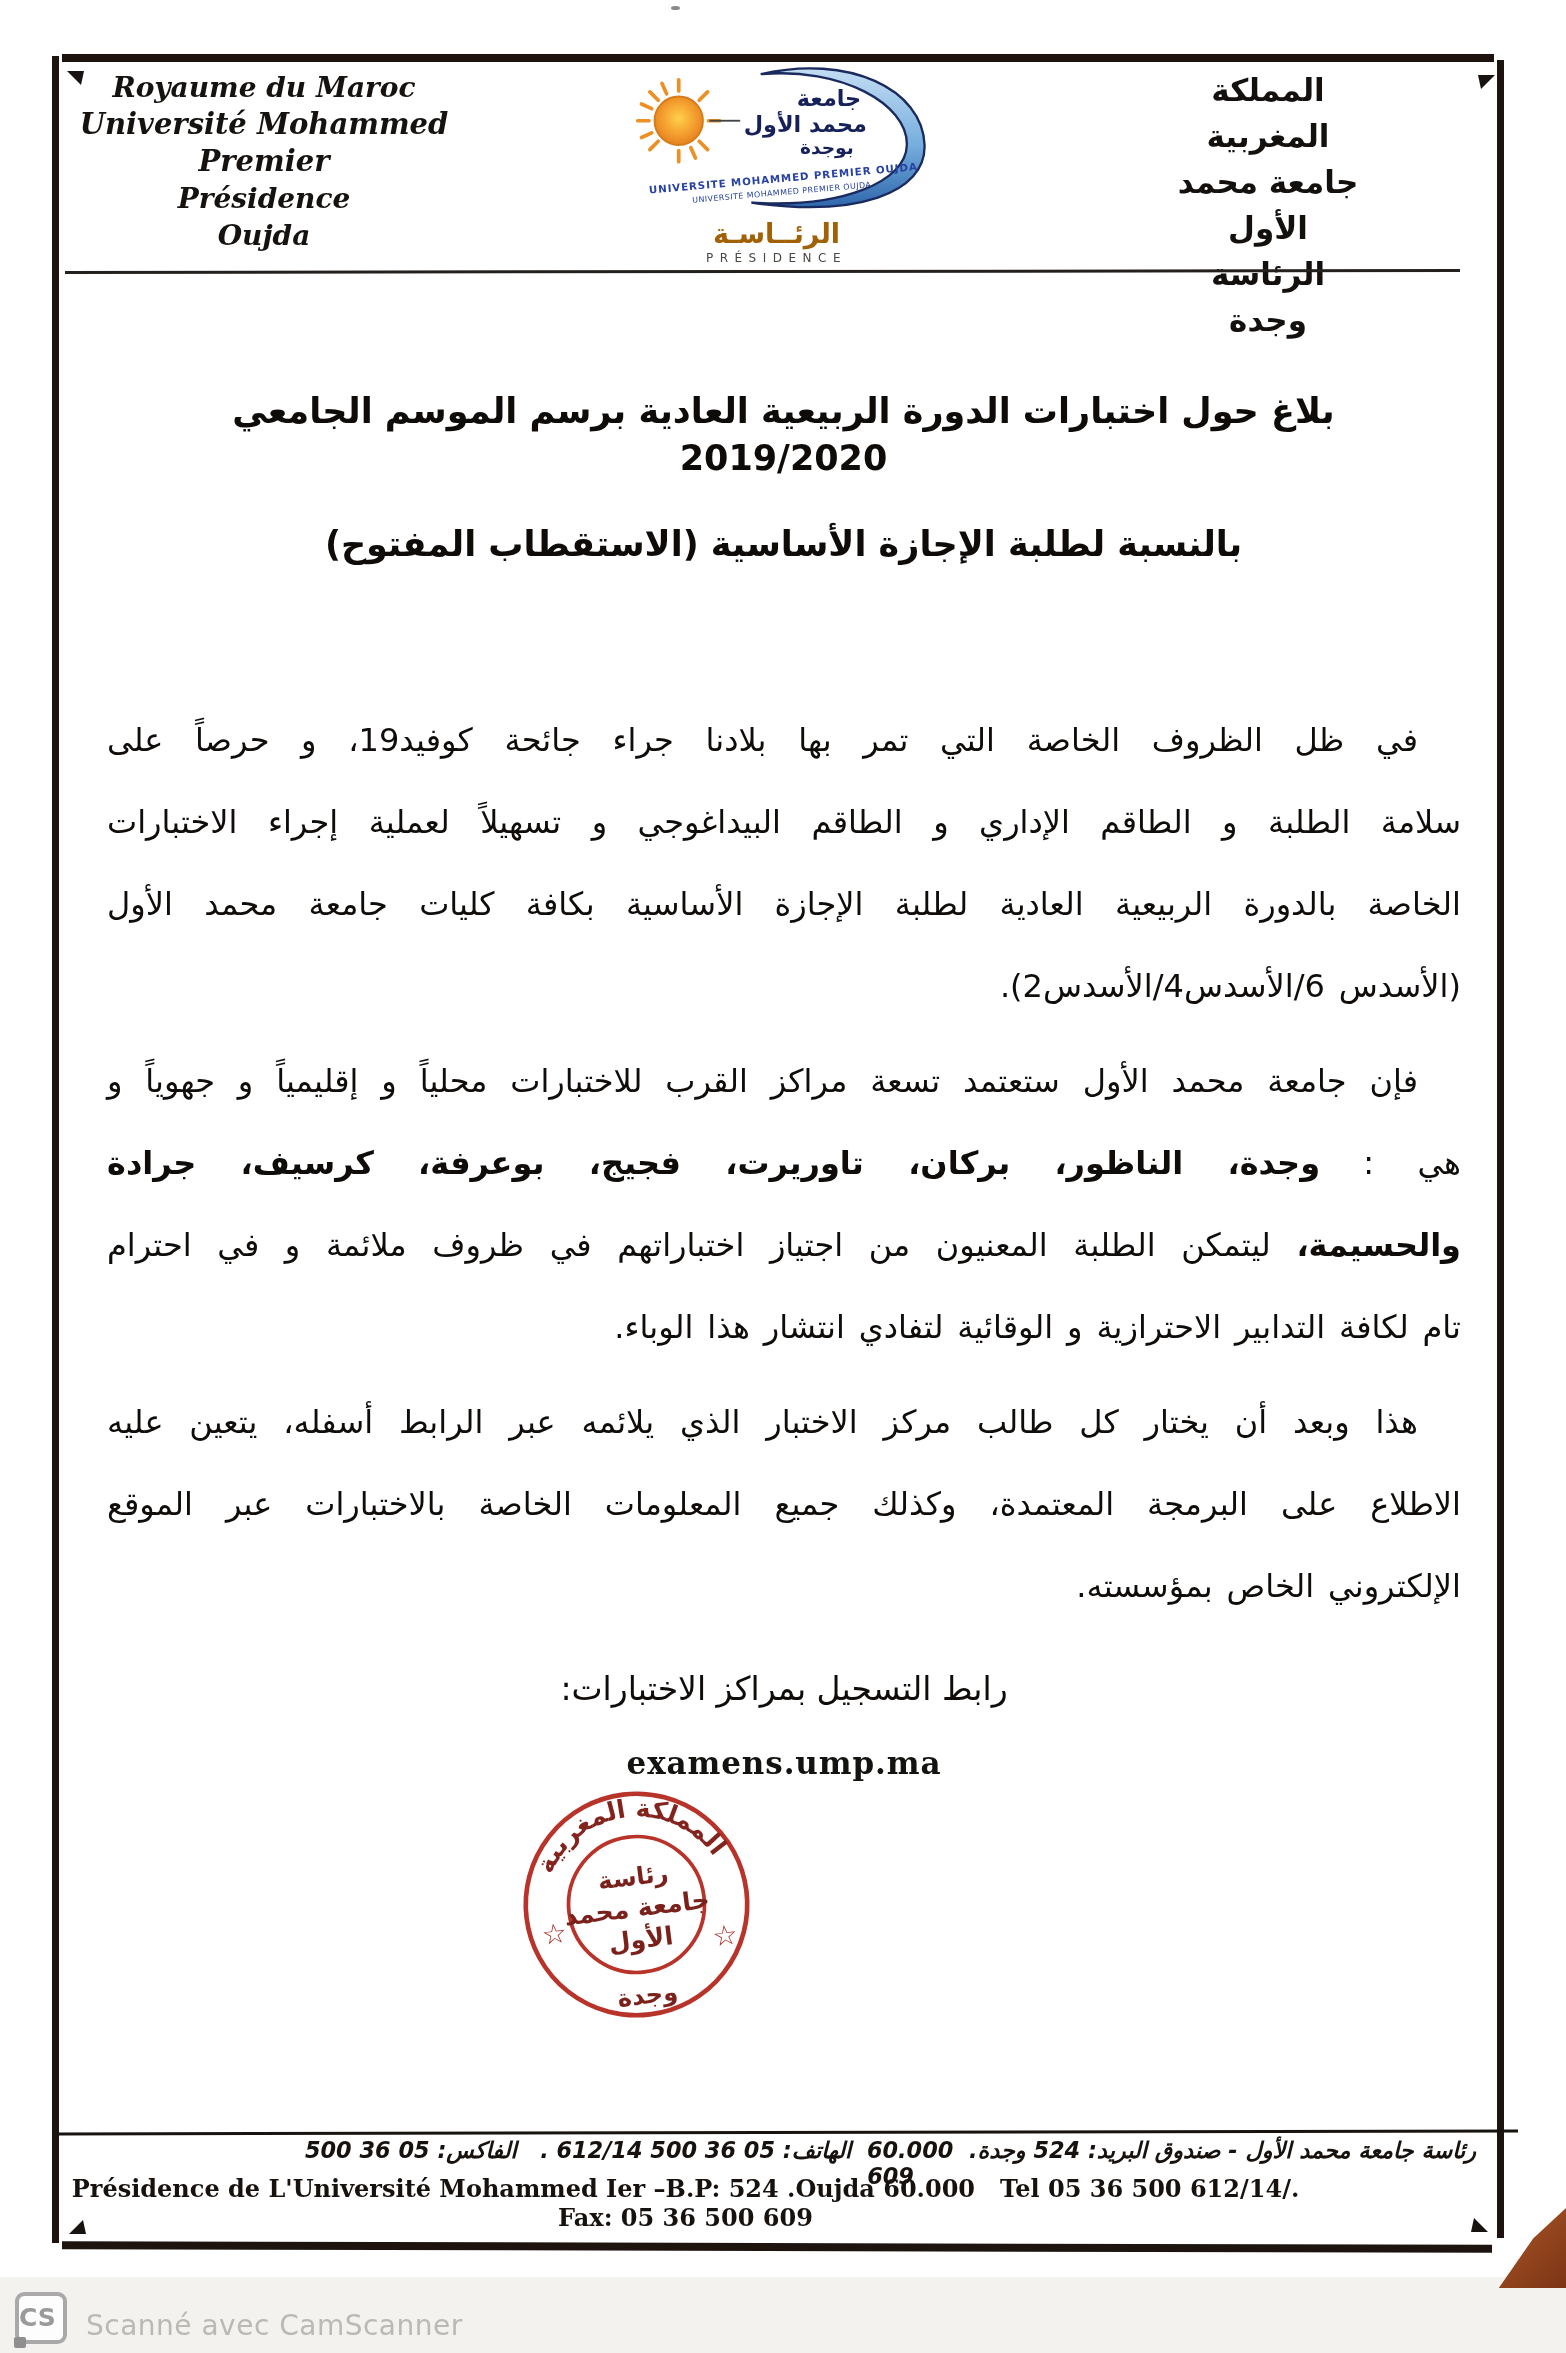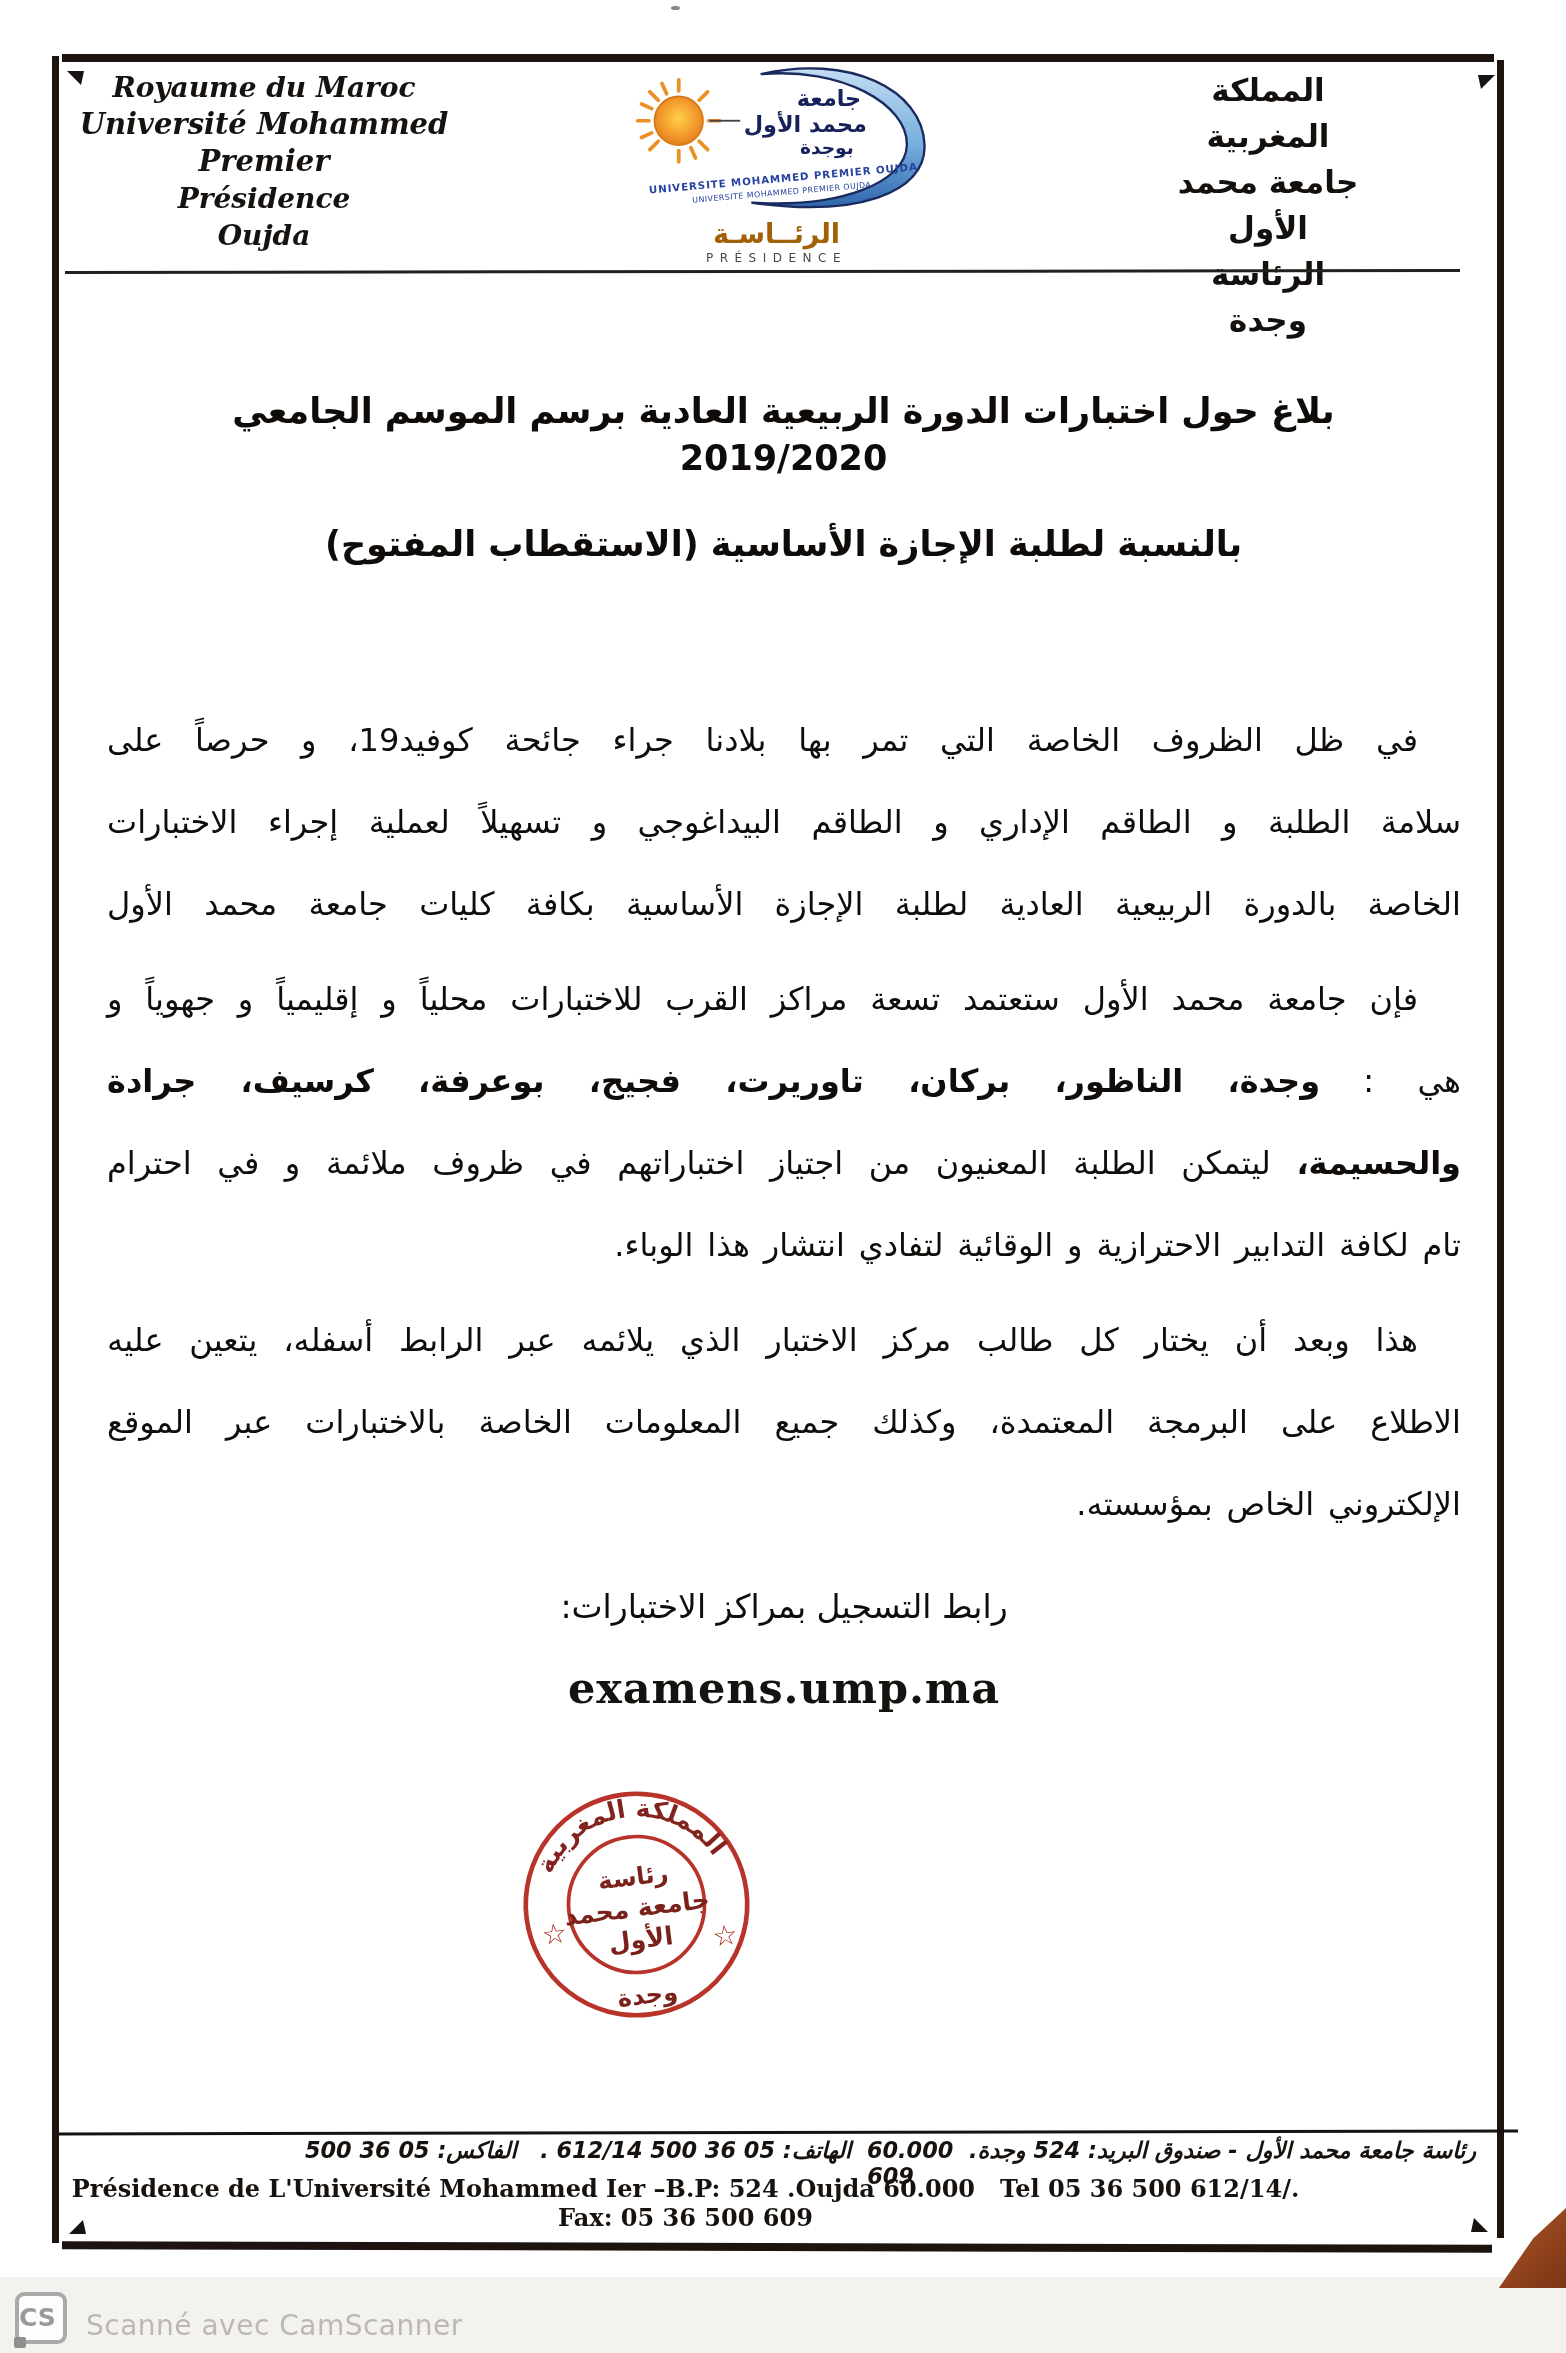--- a/index.html
+++ b/index.html
@@ -50,21 +50,21 @@
   
   .body-block { position:absolute; left:107px; top:699px; width:1354px; direction:rtl; font-size:32px; color:#0f0c0a; }
   .para { margin-bottom:13px; }
   .bline { line-height:82px; text-align:justify; text-align-last:justify; word-spacing:3.7px; }
   .bline.lastline { text-align:right; text-align-last:right; }
   .bline.indent { padding-right:43px; }
   .bold { font-weight:bold; }
   .link-label { line-height:82px; text-align:center; text-align-last:center; margin-top:20.5px; font-size:33px; }
   .link-url {
     margin-top:15px; text-align:center; text-align-last:center; direction:ltr;
-    font-family:"DejaVu Serif", serif; font-weight:bold; font-size:43px; letter-spacing:0.9px; color:#131310;
+    font-family:"DejaVu Serif", serif; font-weight:bold; font-size:31px; letter-spacing:0.9px; color:#131310;
   }
 
   
   .stamp { position:absolute; left:509px; top:1777px; width:255px; height:255px; transform:rotate(-7deg); opacity:0.93; }
 
   
   .rule-footer { position:absolute; left:58px; top:2131px; width:1460px; height:2.8px; background:#17130f; transform:rotate(-0.12deg); }
   .footer-ar {
     position:absolute; left:280px; top:2137px; width:1221px;
     direction:rtl; text-align:center; font-weight:bold; font-size:22.4px; color:#17120e; white-space:pre-wrap;font-style:italic;
@@ -174,20 +174,21 @@
   <div class="title-line">بلاغ حول اختبارات الدورة الربيعية العادية برسم الموسم الجامعي 2019/2020</div>
   <div class="title-line">بالنسبة لطلبة الإجازة الأساسية (الاستقطاب المفتوح)</div>
 </div>
 
 <div class="body-block">
 
   <div class="para">
     <div class="bline indent">في ظل الظروف الخاصة التي تمر بها بلادنا جراء جائحة كوفيد19، و حرصاً على</div>
     <div class="bline">سلامة الطلبة و الطاقم الإداري و الطاقم البيداغوجي و تسهيلاً لعملية إجراء الاختبارات</div>
     <div class="bline">الخاصة بالدورة الربيعية العادية لطلبة الإجازة الأساسية بكافة كليات جامعة محمد الأول</div>
+    <div class="bline lastline">(الأسدس 6/الأسدس4/الأسدس2).</div>
   </div>
 
   <div class="para">
     <div class="bline indent">فإن جامعة محمد الأول ستعتمد تسعة مراكز القرب للاختبارات محلياً و إقليمياً و جهوياً و</div>
     <div class="bline"><span>هي : </span><span class="bold">وجدة، الناظور، بركان، تاوريرت، فجيج، بوعرفة، كرسيف، جرادة</span></div>
     <div class="bline"><span class="bold">والحسيمة،</span><span> ليتمكن الطلبة المعنيون من اجتياز اختباراتهم في ظروف ملائمة و في احترام</span></div>
     <div class="bline lastline">تام لكافة التدابير الاحترازية و الوقائية لتفادي انتشار هذا الوباء.</div>
   </div>
 
   <div class="para">

